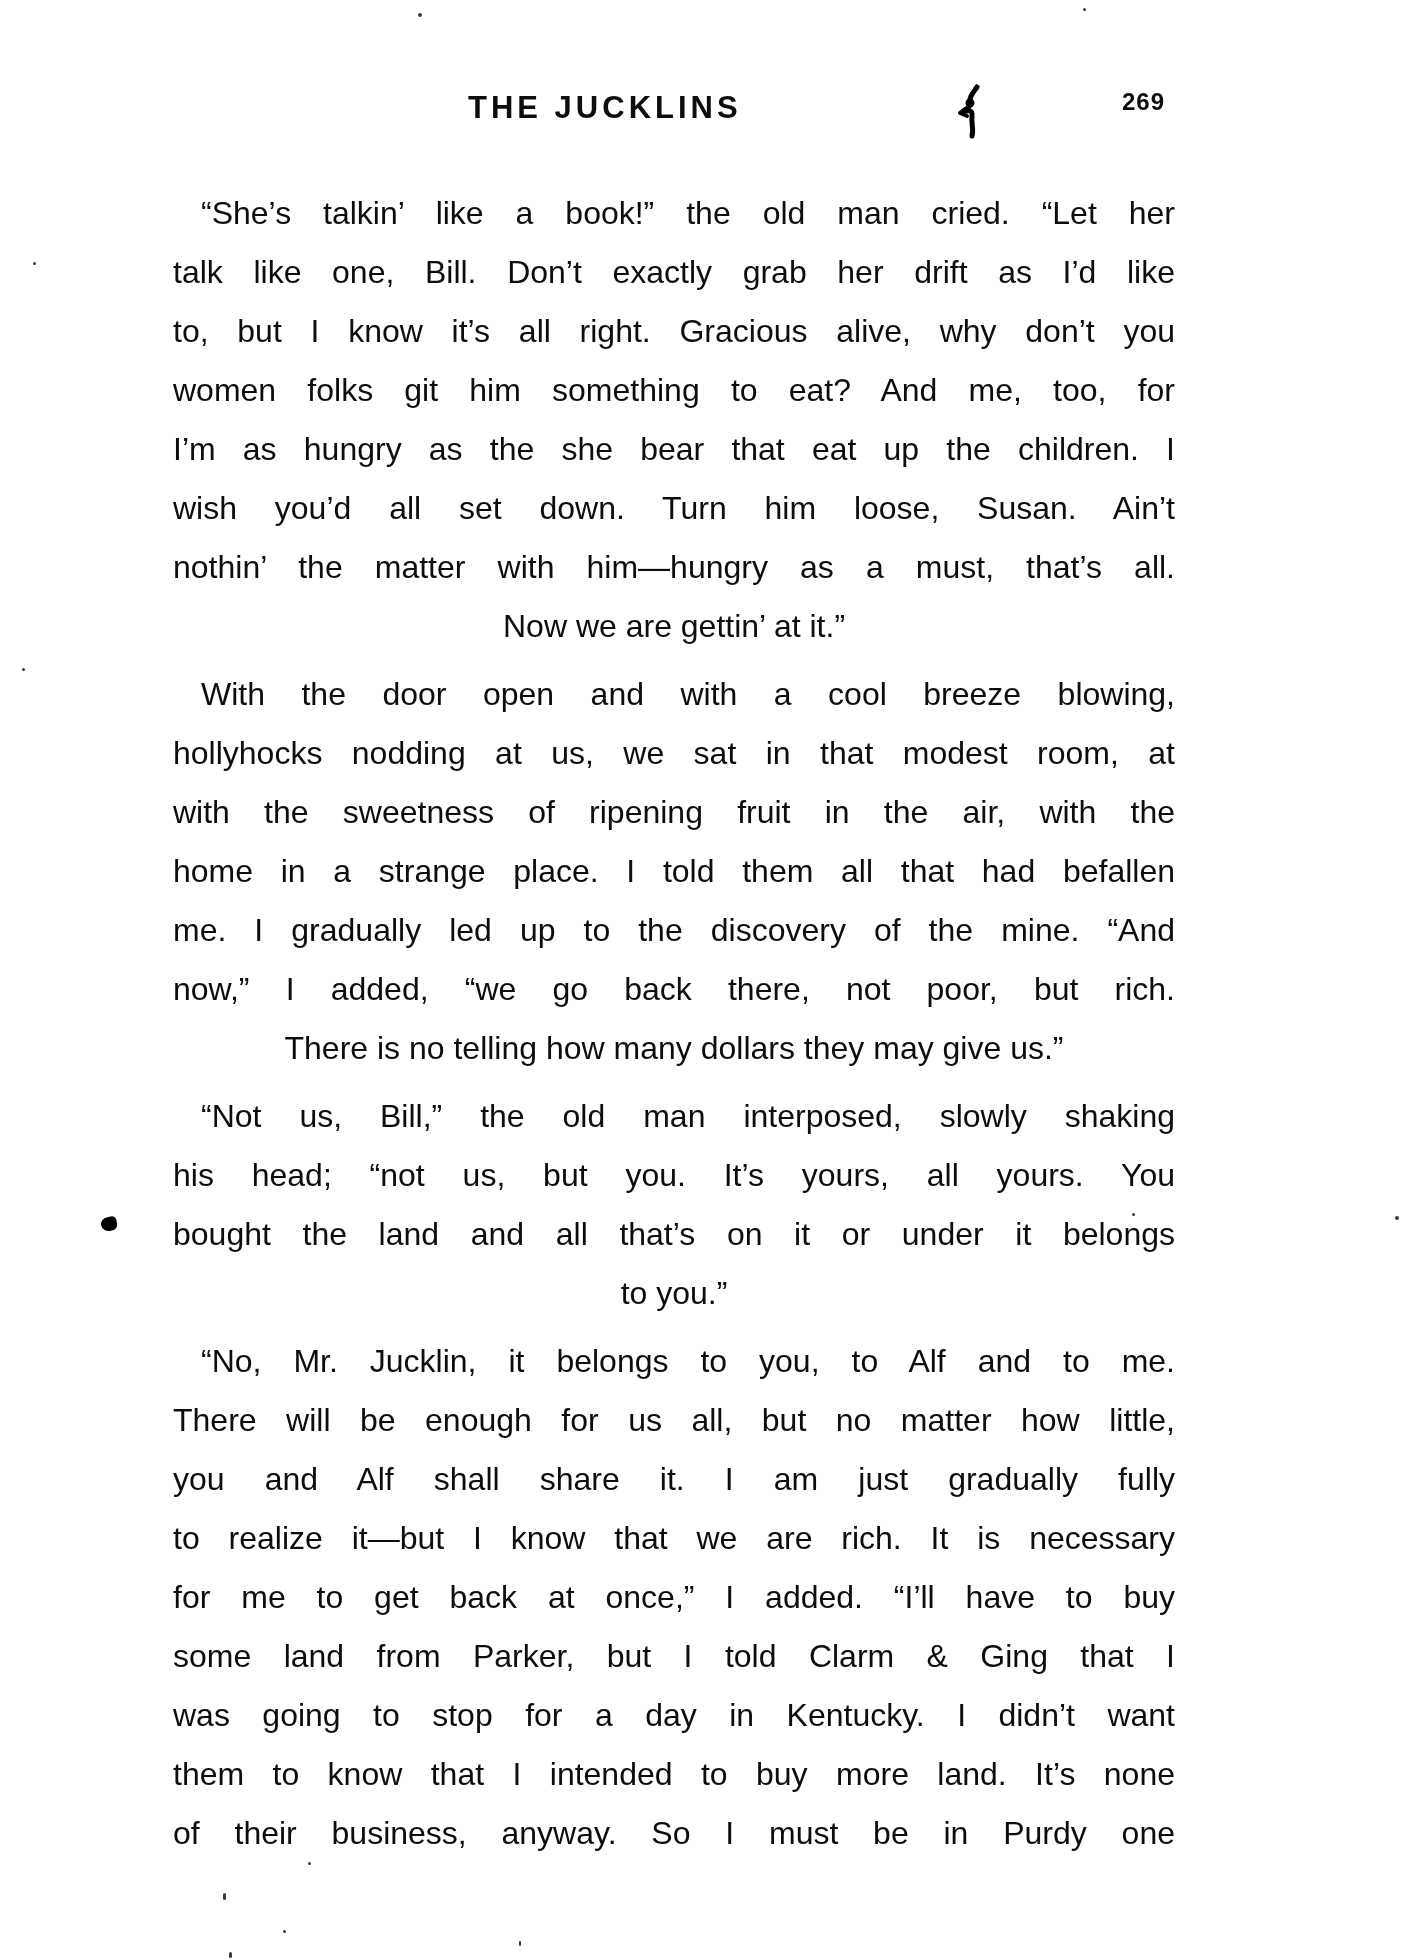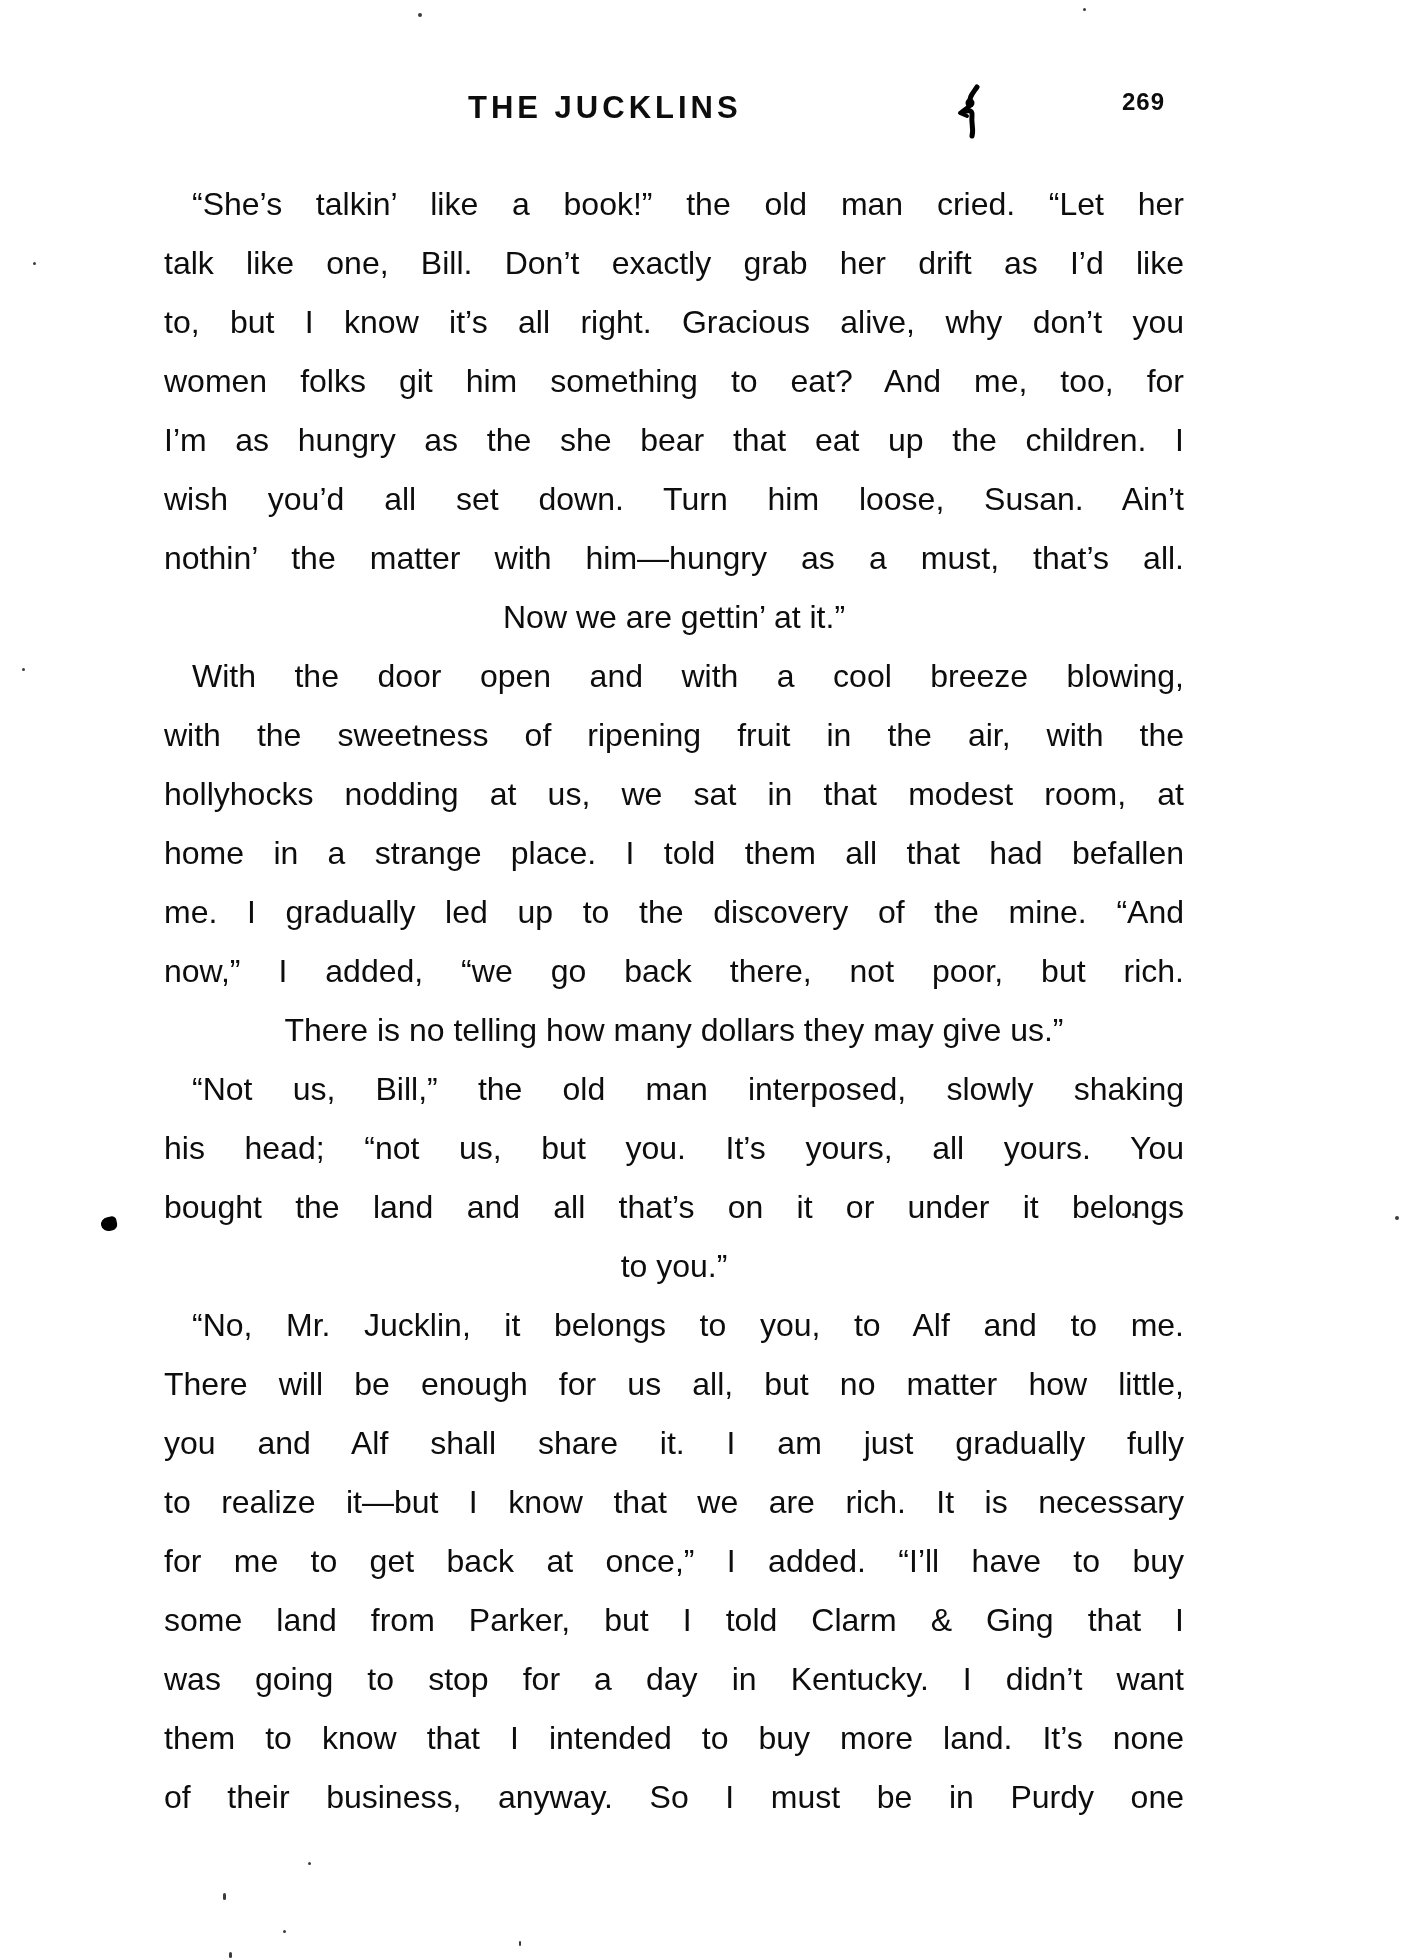--- a/index.html
+++ b/index.html
@@ -37,21 +37,21 @@
     width: 38px;
     height: 60px;
   }
   .body-text {
     position: absolute;
     left: 164px;
     top: 175px;
     width: 1020px;
     font-size: 32px;
   }
-  .paragraph { margin: 0; }
+  .paragraph { margin: 9px; }
   .line {
     height: 59px;
     line-height: 59px;
     overflow: hidden;
     text-align: center;
     white-space: normal;
   }
   .line.fill {
     text-align: justify;
     text-align-last: justify;
@@ -97,22 +97,22 @@
         <div class="line fill">talk like one, Bill. Don’t exactly grab her drift as I’d like</div>
         <div class="line fill">to, but I know it’s all right. Gracious alive, why don’t you</div>
         <div class="line fill">women folks git him something to eat? And me, too, for</div>
         <div class="line fill">I’m as hungry as the she bear that eat up the children. I</div>
         <div class="line fill">wish you’d all set down. Turn him loose, Susan. Ain’t</div>
         <div class="line fill">nothin’ the matter with him—hungry as a must, that’s all.</div>
         <div class="line">Now we are gettin’ at it.”</div>
       </div>
       <div class="paragraph">
         <div class="line fill indent">With the door open and with a cool breeze blowing,</div>
+        <div class="line fill">hollyhocks nodding at us, we sat in that modest room, at</div>
         <div class="line fill">with the sweetness of ripening fruit in the air, with the</div>
-        <div class="line fill">hollyhocks nodding at us, we sat in that modest room, at</div>
         <div class="line fill">home in a strange place. I told them all that had befallen</div>
         <div class="line fill">me. I gradually led up to the discovery of the mine. “And</div>
         <div class="line fill">now,” I added, “we go back there, not poor, but rich.</div>
         <div class="line">There is no telling how many dollars they may give us.”</div>
       </div>
       <div class="paragraph">
         <div class="line fill indent">“Not us, Bill,” the old man interposed, slowly shaking</div>
         <div class="line fill">his head; “not us, but you. It’s yours, all yours. You</div>
         <div class="line fill">bought the land and all that’s on it or under it belongs</div>
         <div class="line">to you.”</div>

